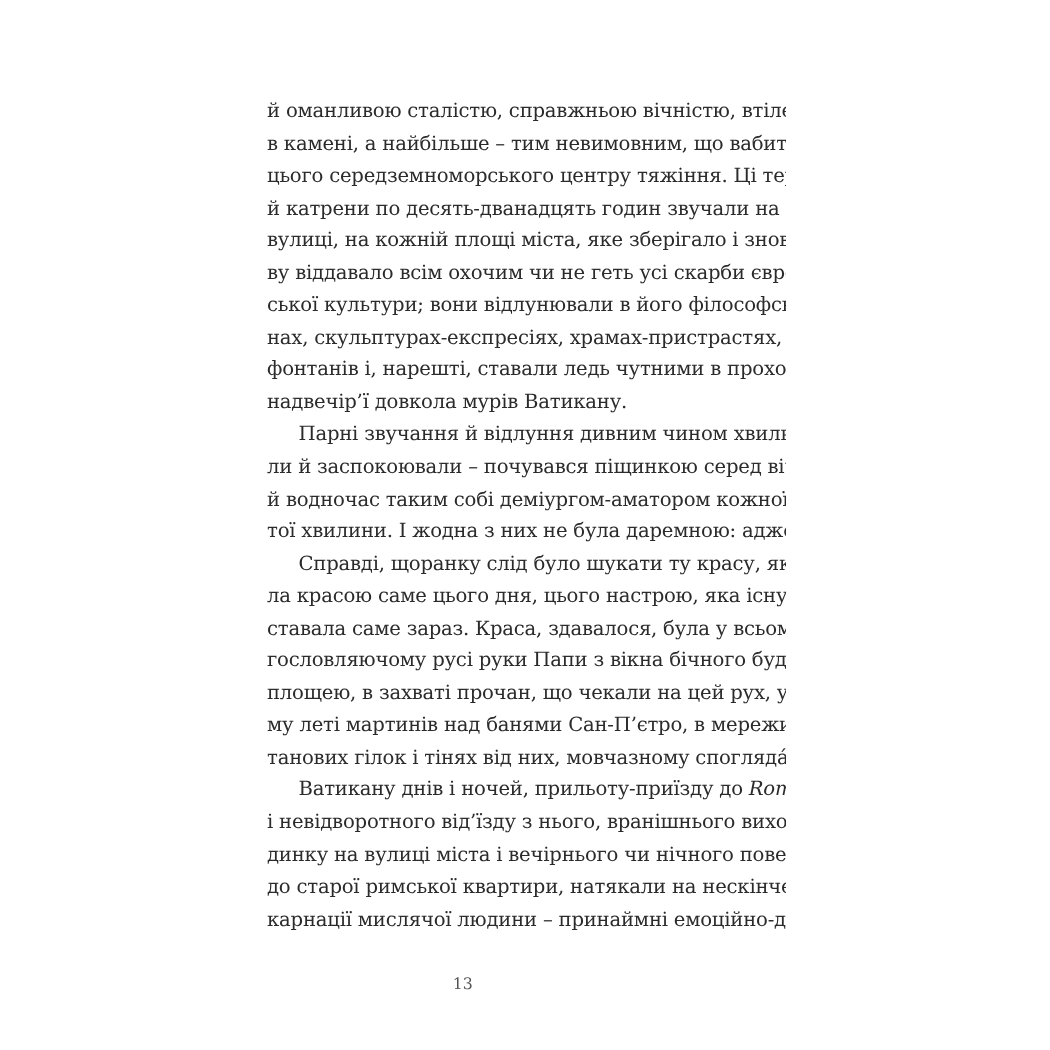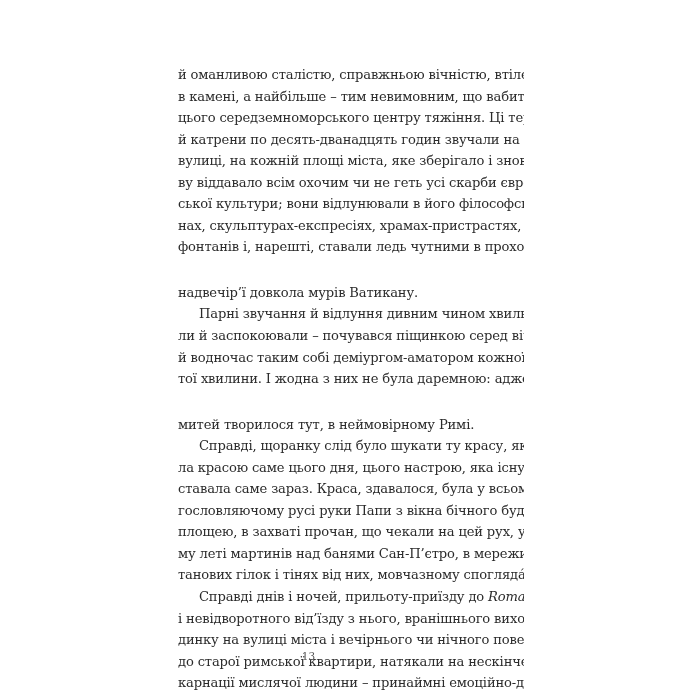--- a/index.html
+++ b/index.html
@@ -33,21 +33,20 @@
     .line {
       display: block;
       height: 21.55px;
       white-space: nowrap;
       text-align: justify;
       text-align-last: justify;
       overflow: hidden;
     }
     .line.last {
       text-align-last: left;
-      margin-top: 24px;
     }
     .line.indent {
       padding-left: 21px;
     }
     .para {
       display: block;
     }
     em, .italic {
       font-style: italic;
     }
@@ -79,35 +78,34 @@
       <span class="line">нах, скульптурах-експресіях, храмах-пристрастях, у мушлях</span>
       <span class="line">фонтанів і, нарешті, ставали ледь чутними в прохолодному</span>
       <span class="line last">надвечір’ї довкола мурів Ватикану.</span>
     </div>
 
     <div class="para">
       <span class="line indent">Парні звучання й відлуння дивним чином хвилюва-</span>
       <span class="line">ли й заспокоювали – почувався піщинкою серед вічності</span>
       <span class="line">й водночас таким собі деміургом-аматором кожної прожи-</span>
       <span class="line">тої хвилини. І жодна з них не була даремною: адже буття</span>
-      <span class="line last">митей творилося тут, в неймовірному Римі.</span>
     </div>
 
     <div class="para">
       <span class="line indent">Справді, щоранку слід було шукати ту красу, яка става-</span>
       <span class="line">ла красою саме цього дня, цього настрою, яка існувала, по-</span>
       <span class="line">ставала саме зараз. Краса, здавалося, була у всьому – в бла-</span>
       <span class="line">гословляючому русі руки Папи з вікна бічного будинку над</span>
       <span class="line">площею, в захваті прочан, що чекали на цей рух, у швидко-</span>
       <span class="line">му леті мартинів над банями Сан-П’єтро, в мереживі пла-</span>
       <span class="line">танових гілок і тінях від них, мовчазному споглядáнні ста-</span>
     </div>
 
     <div class="para">
-      <span class="line indent"><span>Справді днів і ночей, прильоту-приїзду до </span><em>Roma Aeterna</em></span>
+      <span class="line indent"><span>Ватикану днів і ночей, прильоту-приїзду до </span><em>Roma Aeterna</em></span>
       <span class="line">і невідворотного від’їзду з нього, вранішнього виходу з бу-</span>
       <span class="line">динку на вулиці міста і вечірнього чи нічного повернення</span>
       <span class="line">до старої римської квартири, натякали на нескінченні реін-</span>
       <span class="line">карнації мислячої людини – принаймні емоційно-духовні,</span>
     </div>
 
   </div>
 
   <div class="page-number">13</div>
 </div>

